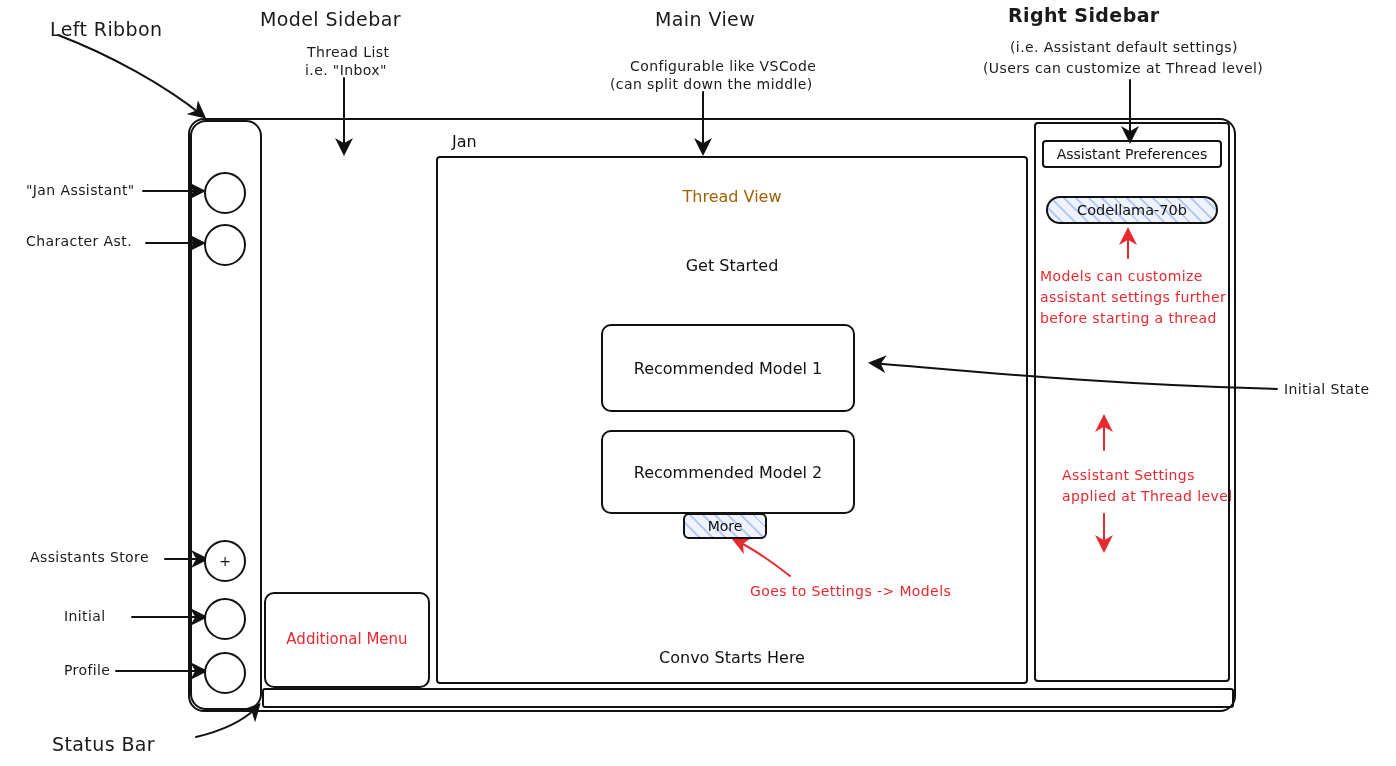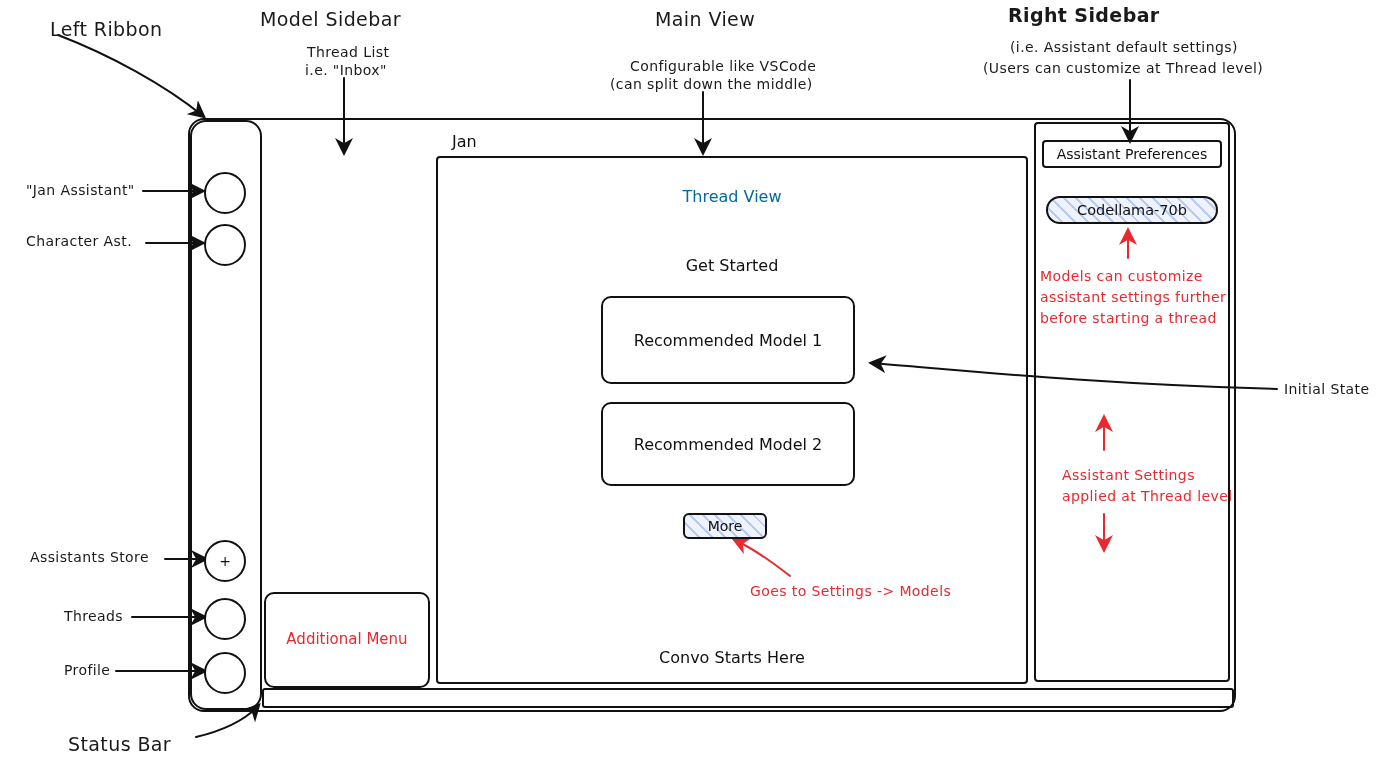--- a/index.html
+++ b/index.html
@@ -178,20 +178,21 @@
   .card {
     position: absolute;
     border: 2px solid #111;
     border-radius: 10px;
     box-sizing: border-box;
     display: flex;
     align-items: center;
     justify-content: center;
     font-size: 16px;
     color: #111;
+    margin-top: 28px;
   }
   .card.c1 {
     left: 601px;
     top: 296px;
     width: 254px;
     height: 88px;
   }
   .card.c2 {
     left: 601px;
     top: 402px;
@@ -212,21 +213,21 @@
   
   .mv-text {
     position: absolute;
     width: 592px;
     left: 436px;
     text-align: center;
     font-size: 16px;
     color: #111;
   }
   .mv-text.red {
-    color: #0369a1;
+    color: #a16207;
   }
 </style>
 </head>
 <body>
 
 <div id="root">
 
   <svg class="annot" viewBox="0 0 1396 766">
     <defs>
       <marker id="ah-k" markerWidth="9" markerHeight="9" refX="7" refY="4.5" orient="auto">
@@ -281,23 +282,23 @@
 
   <div class="lbl small" style="left:630px; top:58px;">Configurable like VSCode</div>
   <div class="lbl small" style="left:610px; top:76px;">(can split down the middle)</div>
 
   <div class="lbl small" style="left:1010px; top:39px;">(i.e. Assistant default settings)</div>
   <div class="lbl small" style="left:983px; top:60px;">(Users can customize at Thread level)</div>
 
   <div class="lbl small" style="left:26px; top:182px;">"Jan Assistant"</div>
   <div class="lbl small" style="left:26px; top:233px;">Character Ast.</div>
   <div class="lbl small" style="left:30px; top:549px;">Assistants Store</div>
-  <div class="lbl small" style="left:64px; top:608px;">Threads</div>
+  <div class="lbl small" style="left:64px; top:608px;">Initial</div>
   <div class="lbl small" style="left:64px; top:662px;">Profile</div>
-  <div class="lbl big" style="left:68px; top:733px;text-align:right;">Status Bar</div>
+  <div class="lbl big" style="left:52px; top:733px;text-align:right;">Status Bar</div>
   <div class="lbl small" style="left:1284px; top:381px;">Initial State</div>
 
   <div class="lbl small red" style="left:1040px; top:268px;">Models can customize</div>
   <div class="lbl small red" style="left:1040px; top:289px;">assistant settings further</div>
   <div class="lbl small red" style="left:1040px; top:310px;">before starting a thread</div>
 
   <div class="lbl small red" style="left:1062px; top:467px;">Assistant Settings</div>
   <div class="lbl small red" style="left:1062px; top:488px;">applied at Thread level</div>
 
   <div class="lbl small red" style="left:750px; top:583px;">Goes to Settings -&gt; Models</div>

